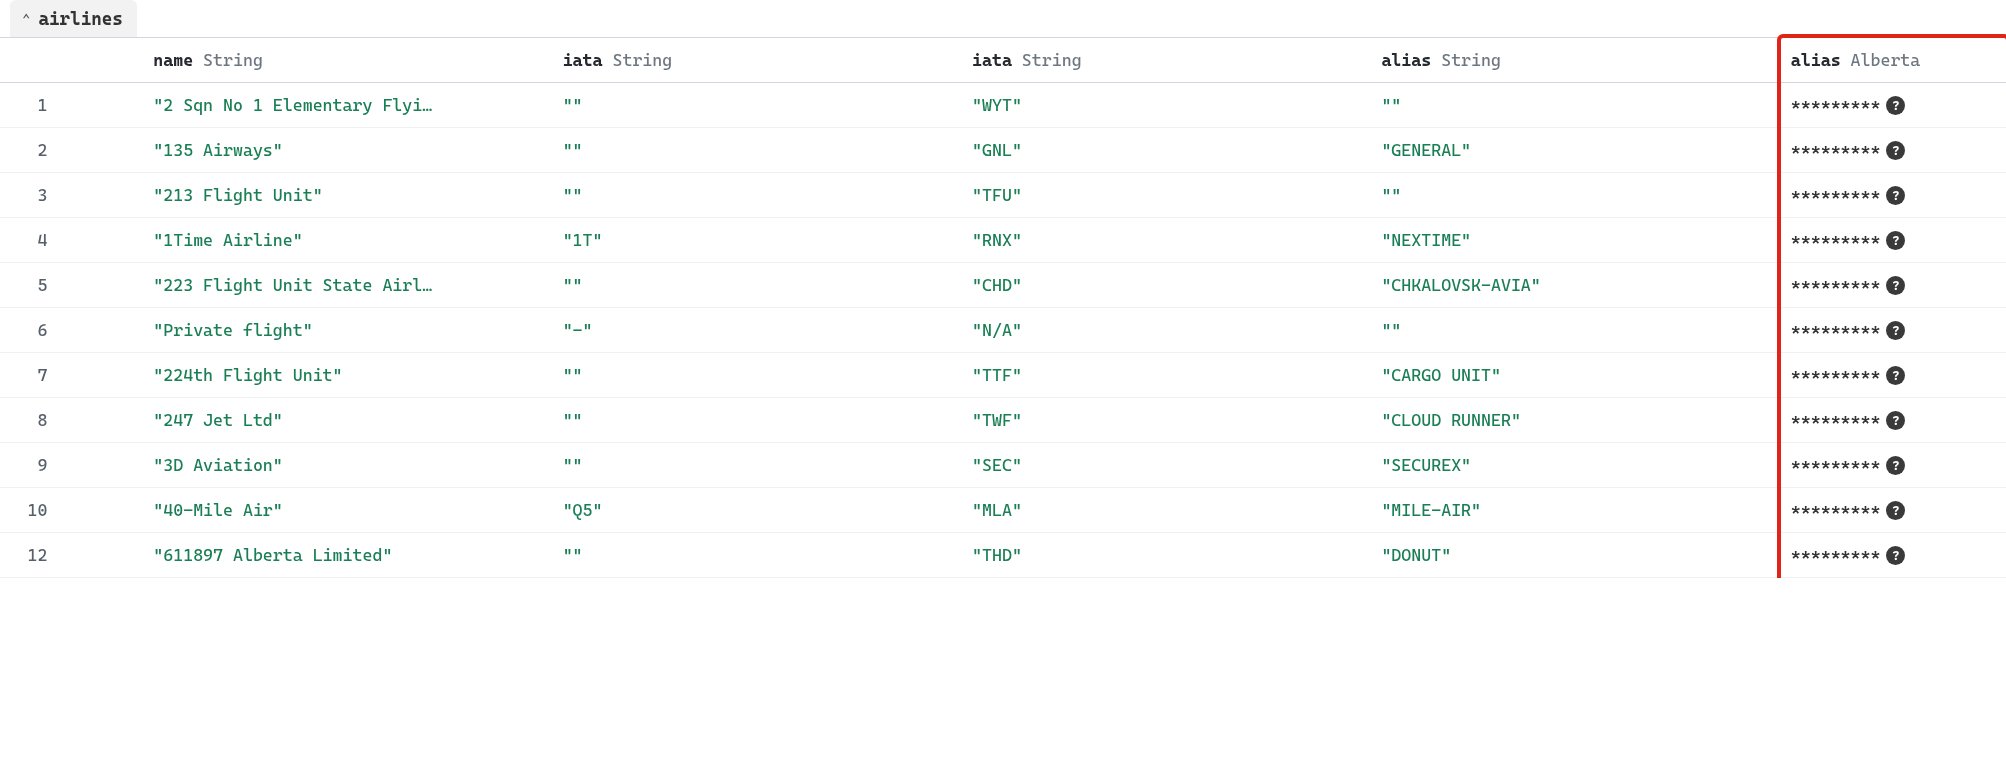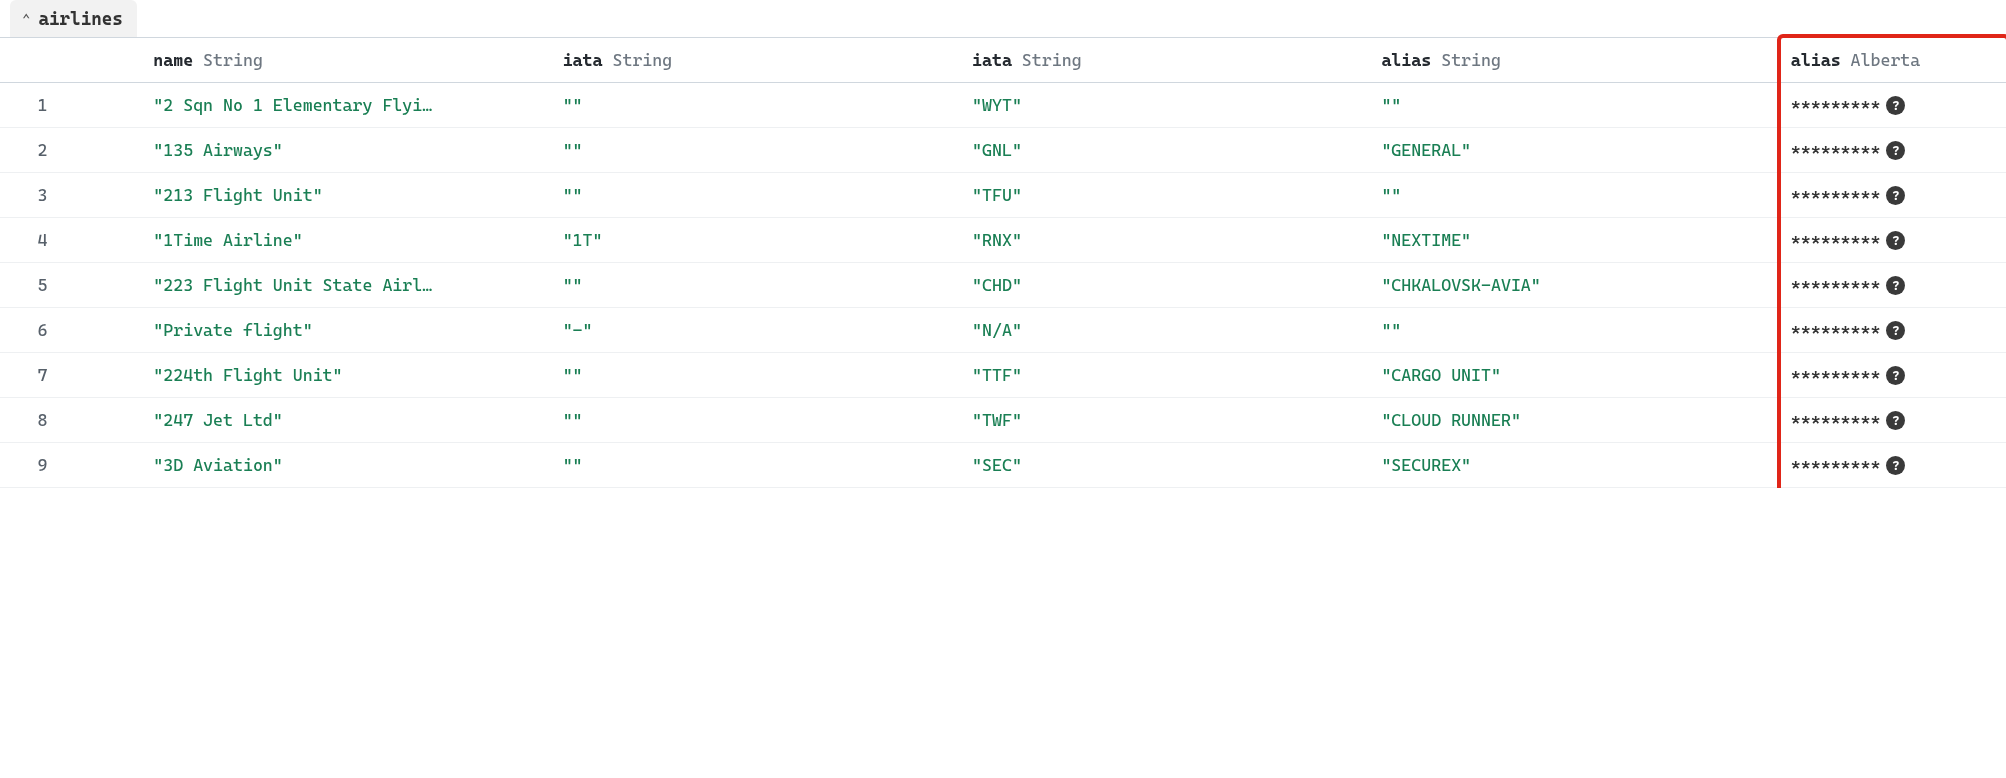--- a/index.html
+++ b/index.html
@@ -270,17 +270,45 @@
             <td class="strval">""</td>
             <td class="strval">"SEC"</td>
             <td class="strval">"SECUREX"</td>
             <td class="masked">
               <div class="masked-inner">
                 <span class="masked-stars">*********</span>
                 <span class="qmark">?</span>
               </div>
             </td>
           </tr>
+          <tr>
+            <td class="rownum">10</td>
+            <td></td>
+            <td class="strval">"40-Mile Air"</td>
+            <td class="strval">"Q5"</td>
+            <td class="strval">"MLA"</td>
+            <td class="strval">"MILE-AIR"</td>
+            <td class="masked">
+              <div class="masked-inner">
+                <span class="masked-stars">*********</span>
+                <span class="qmark">?</span>
+              </div>
+            </td>
+          </tr>
+          <tr>
+            <td class="rownum">12</td>
+            <td></td>
+            <td class="strval">"611897 Alberta Limited"</td>
+            <td class="strval">""</td>
+            <td class="strval">"THD"</td>
+            <td class="strval">"DONUT"</td>
+            <td class="masked">
+              <div class="masked-inner">
+                <span class="masked-stars">*********</span>
+                <span class="qmark">?</span>
+              </div>
+            </td>
+          </tr>
         </tbody>
     </table>
     <div id="highlight" class="highlight-box" style="left: 1776.78px; top: -3.5px; width: 233.219px; height: 593px;"></div>
   </div>
 </div>
 
 </body></html>

